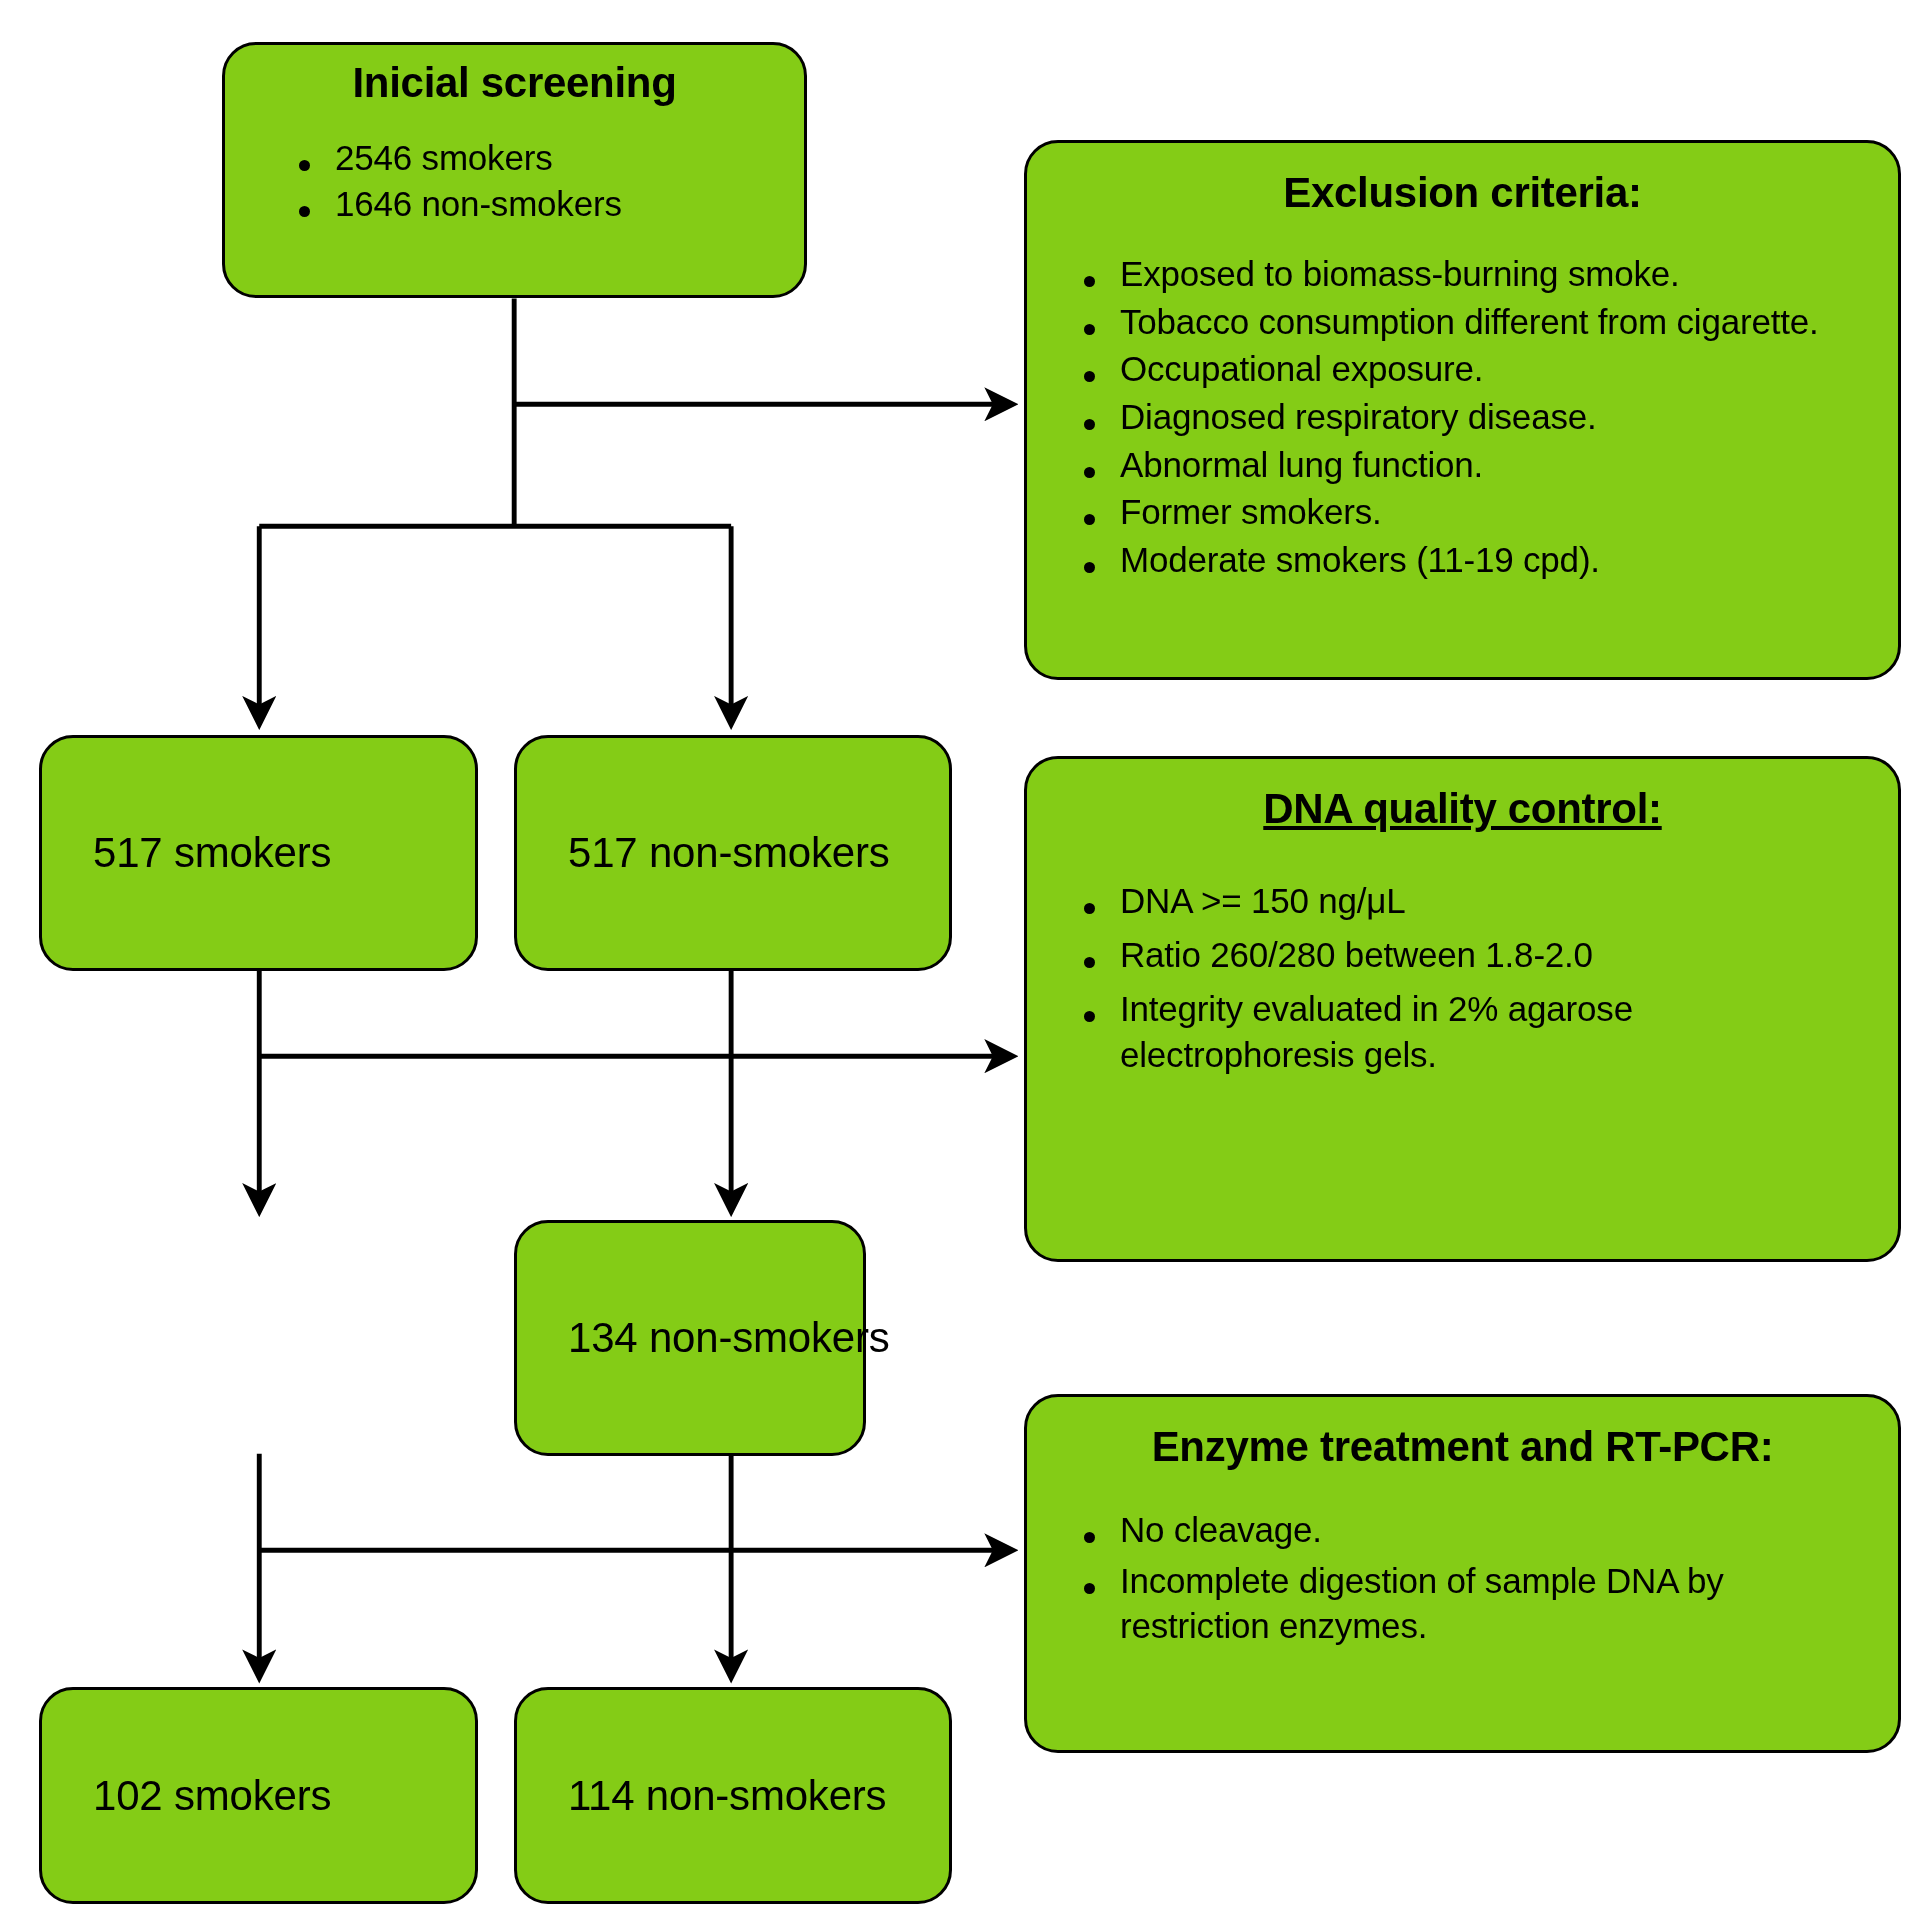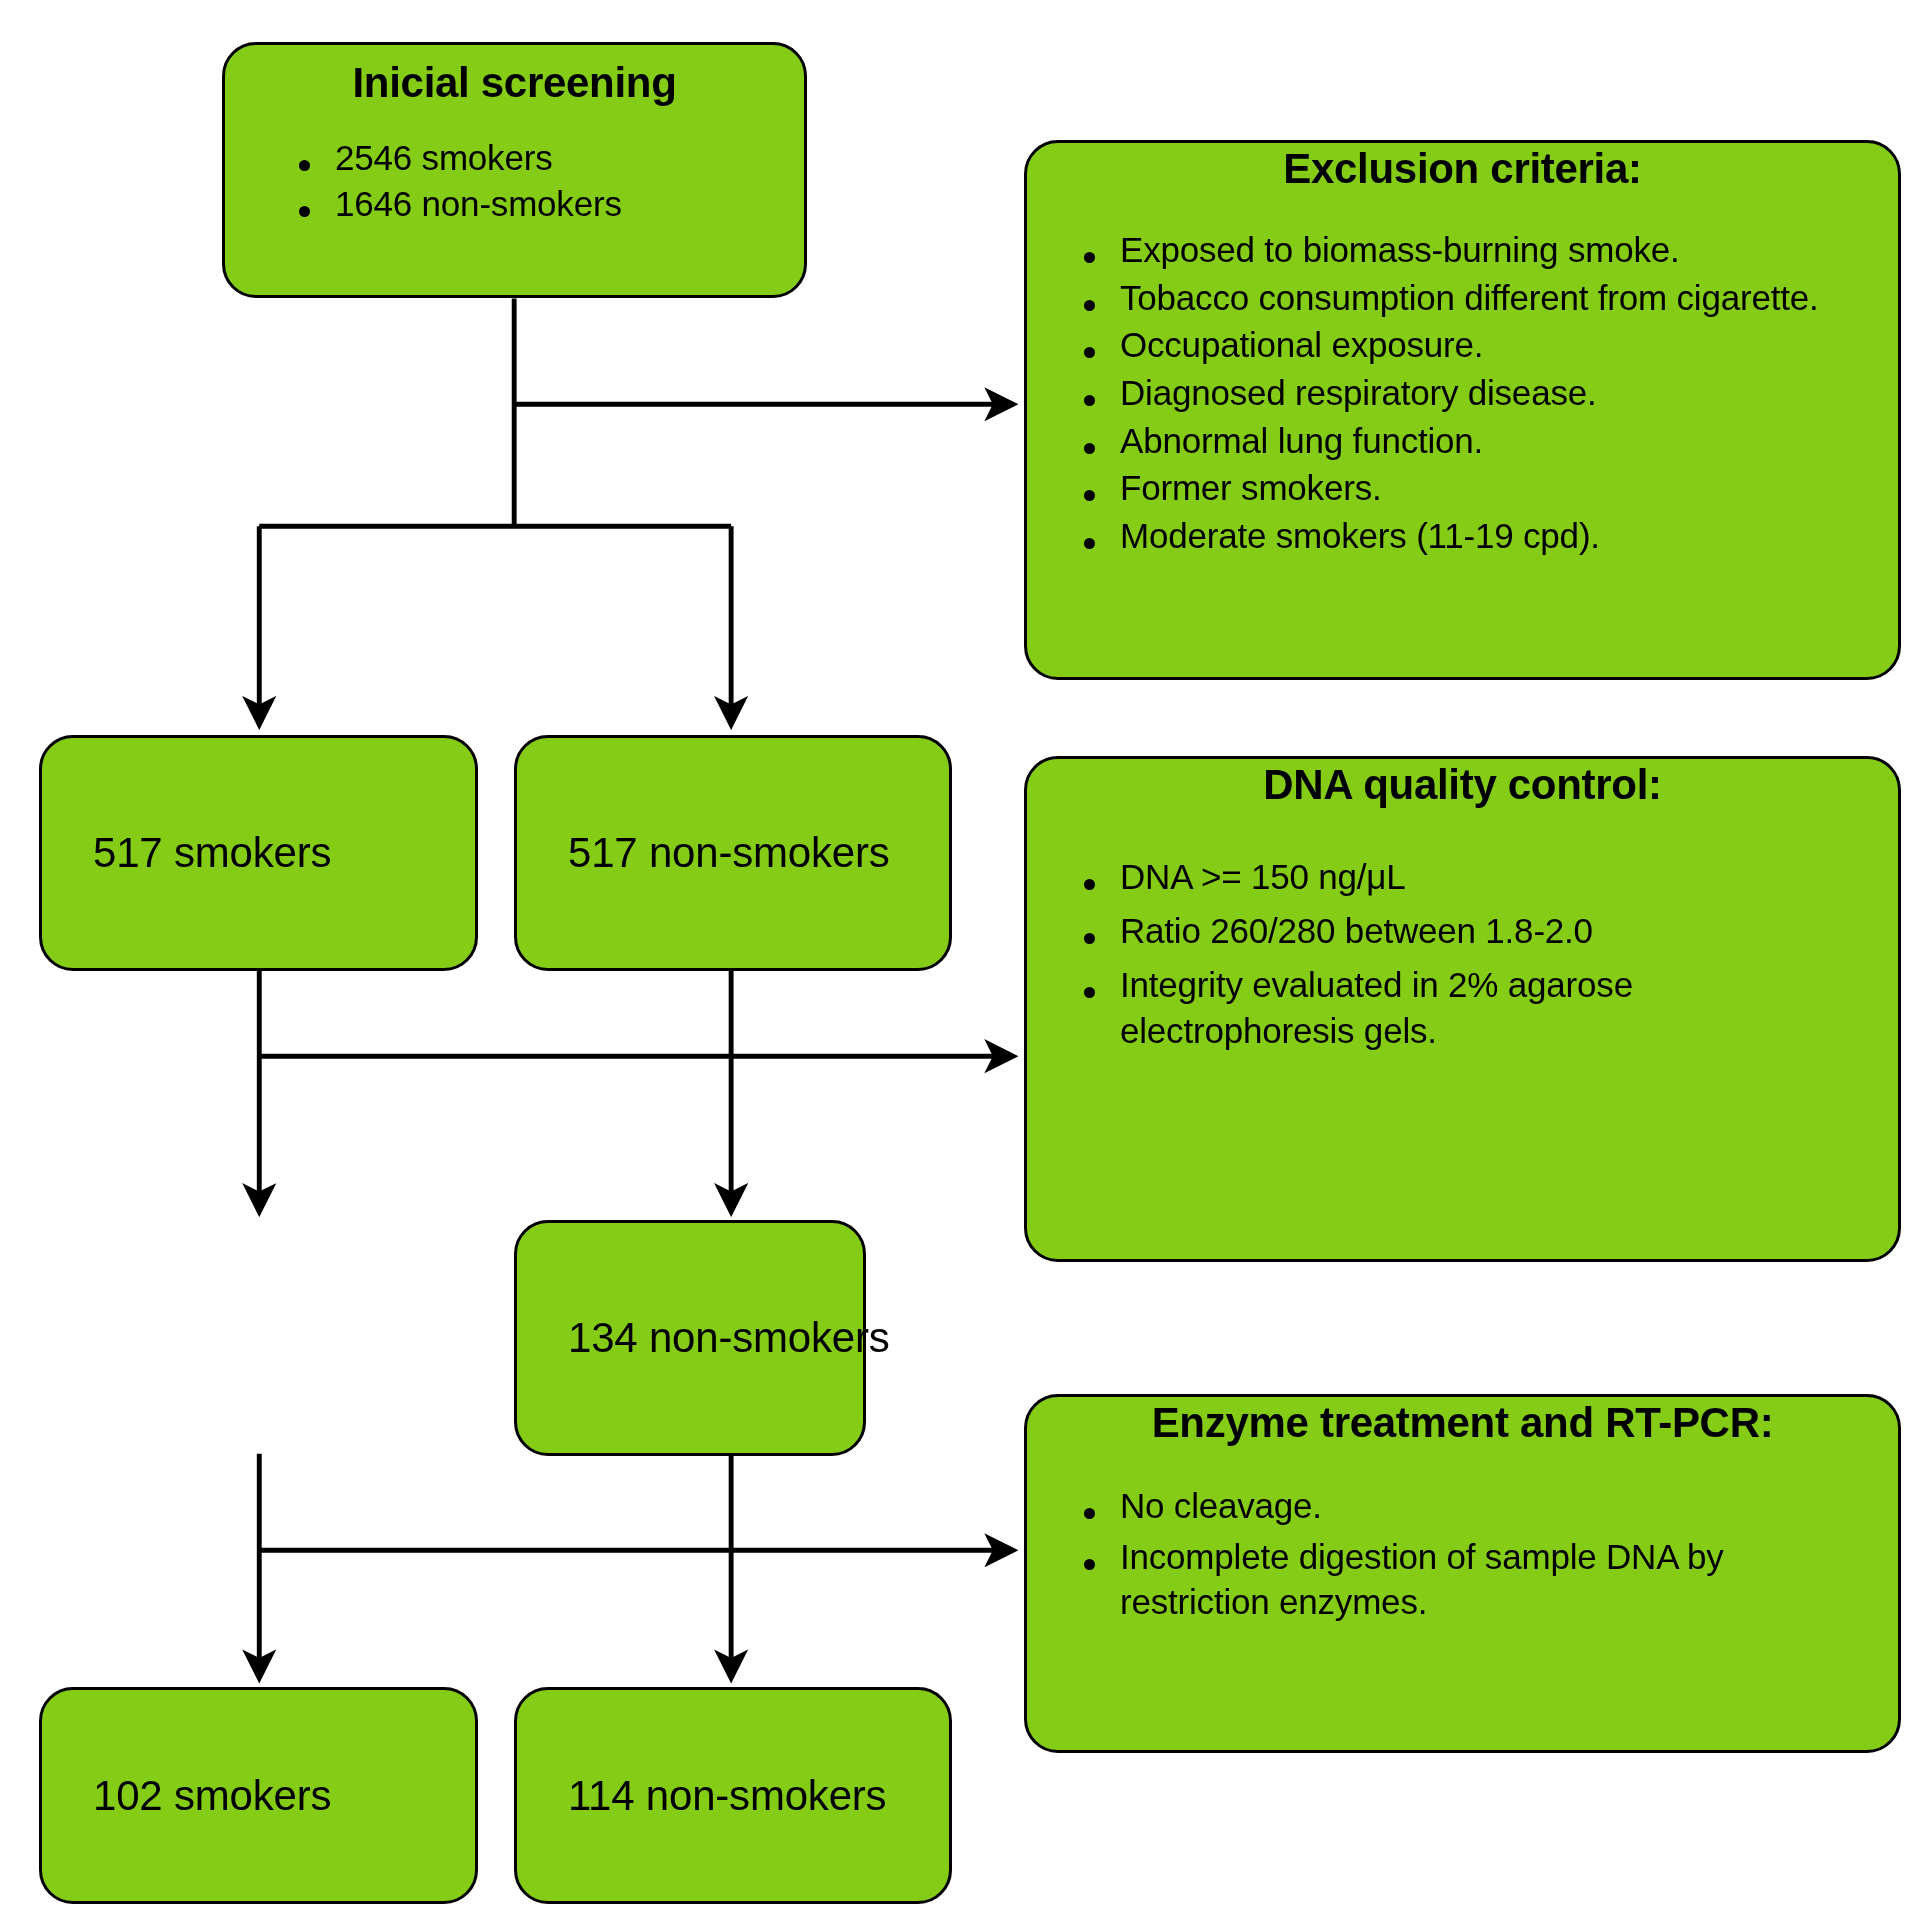--- a/index.html
+++ b/index.html
@@ -84,30 +84,30 @@
     transform: translateY(-50%);
   }
   #node-smokers-517   { left: 39px;  top: 735px; width: 439px; }
   #node-nonsmokers-517{ left: 514px; top: 735px; width: 438px; }
   #node-smokers-122   { left: 39px;  top: 1220px; width: 439px; }
   #node-nonsmokers-134{ left: 514px; top: 1220px; width: 352px; }
   #node-smokers-102   { left: 39px;  top: 1687px; width: 439px; height: 217px;}
   #node-nonsmokers-114{ left: 514px; top: 1687px; width: 438px; height: 217px; text-align: center;}
 
   
-  .panel { left: 1024px; width: 877px; padding: 2px 22px 0 22px; }
+  .panel { left: 1024px; width: 877px; padding: 26px 22px 0 22px; }
   #panel-exclusion { top: 140px;  height: 540px; }
   #panel-dna       { top: 756px; height: 506px; }
   #panel-enzyme    { top: 1394px; height: 359px; }
 
   #panel-exclusion .node-title { margin-bottom: 35px; }
   #panel-exclusion .bullets { margin-left: 23px; }
   #panel-exclusion .bullets li { margin-bottom: 2.2px; }
 
-  #panel-dna .node-title { margin-bottom: 46px; }
+  #panel-dna .node-title { margin-bottom: 46px; text-decoration: underline; }
   #panel-dna .bullets { margin-left: 23px; }
   #panel-dna .bullets li { margin-bottom: 8.7px; }
 
   #panel-enzyme .node-title { margin-bottom: 37px; }
   #panel-enzyme .bullets { margin-left: 23px; }
   #panel-enzyme .bullets li { margin-bottom: 5.4px; }
 </style>
 </head>
 <body>
 

